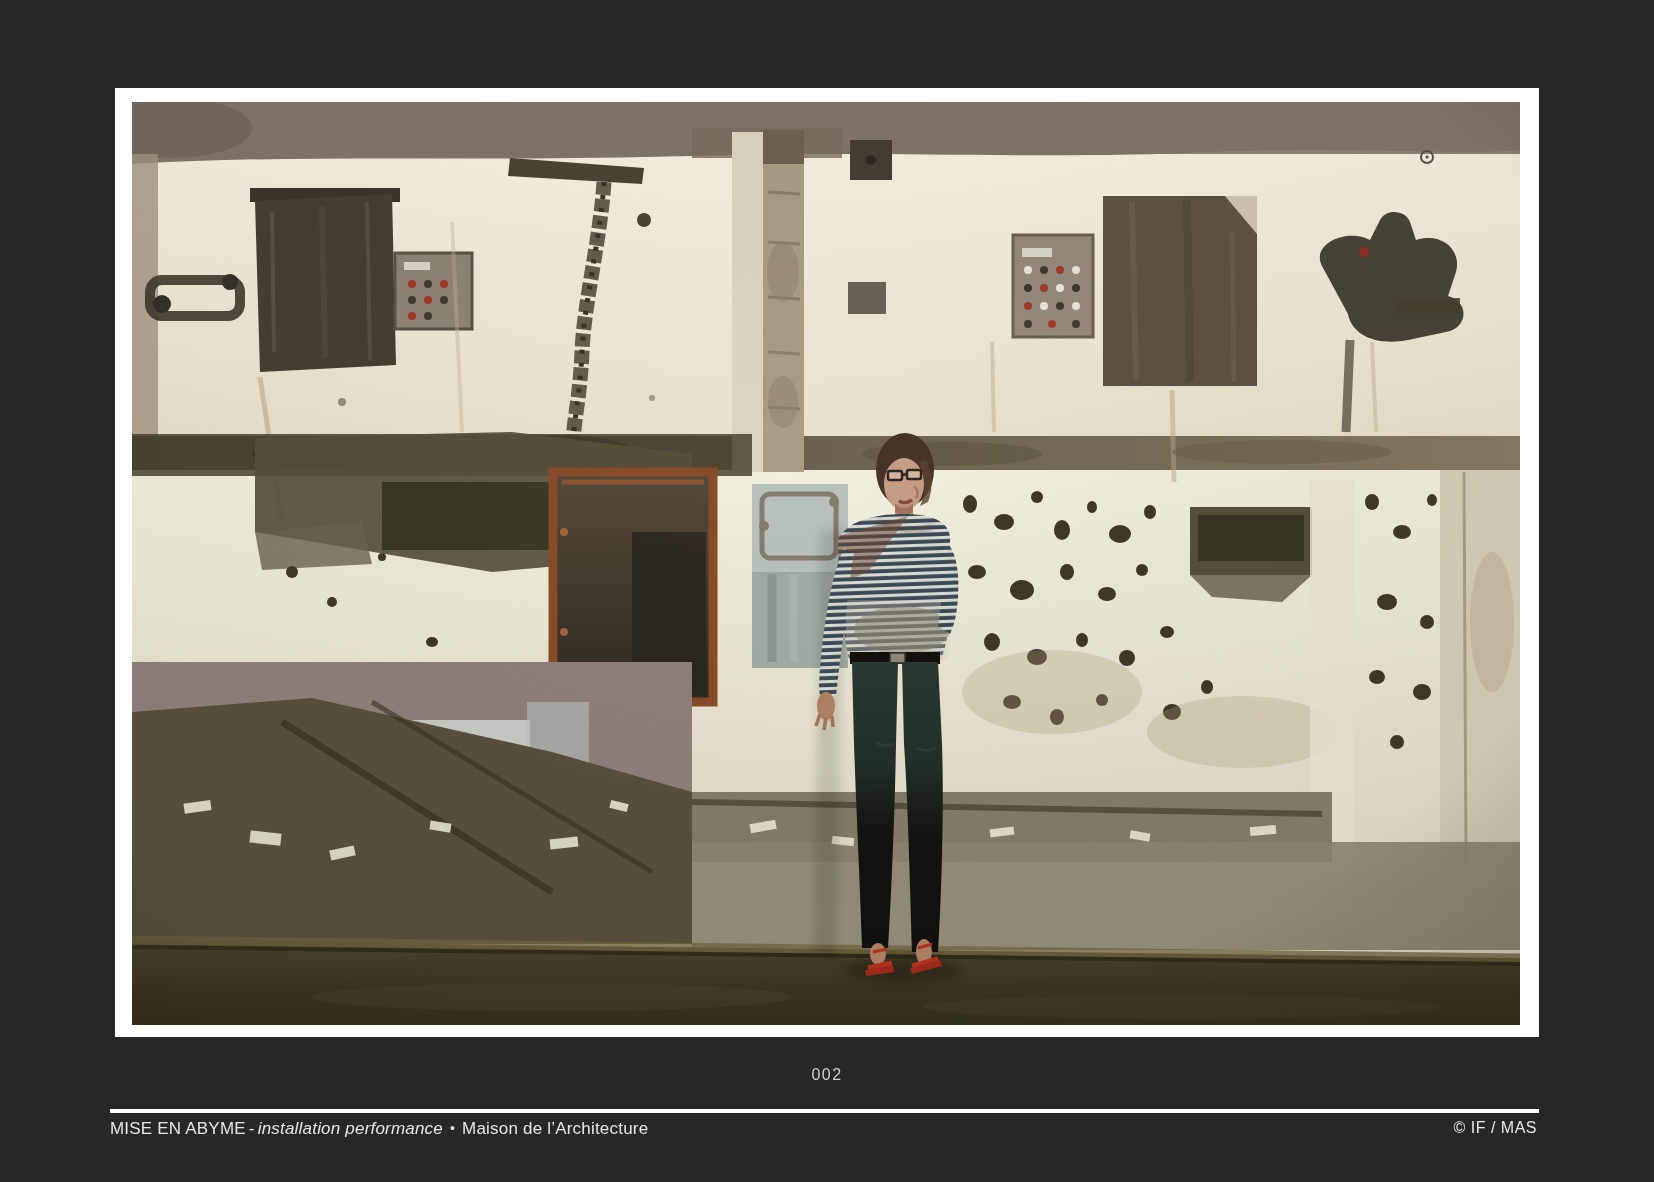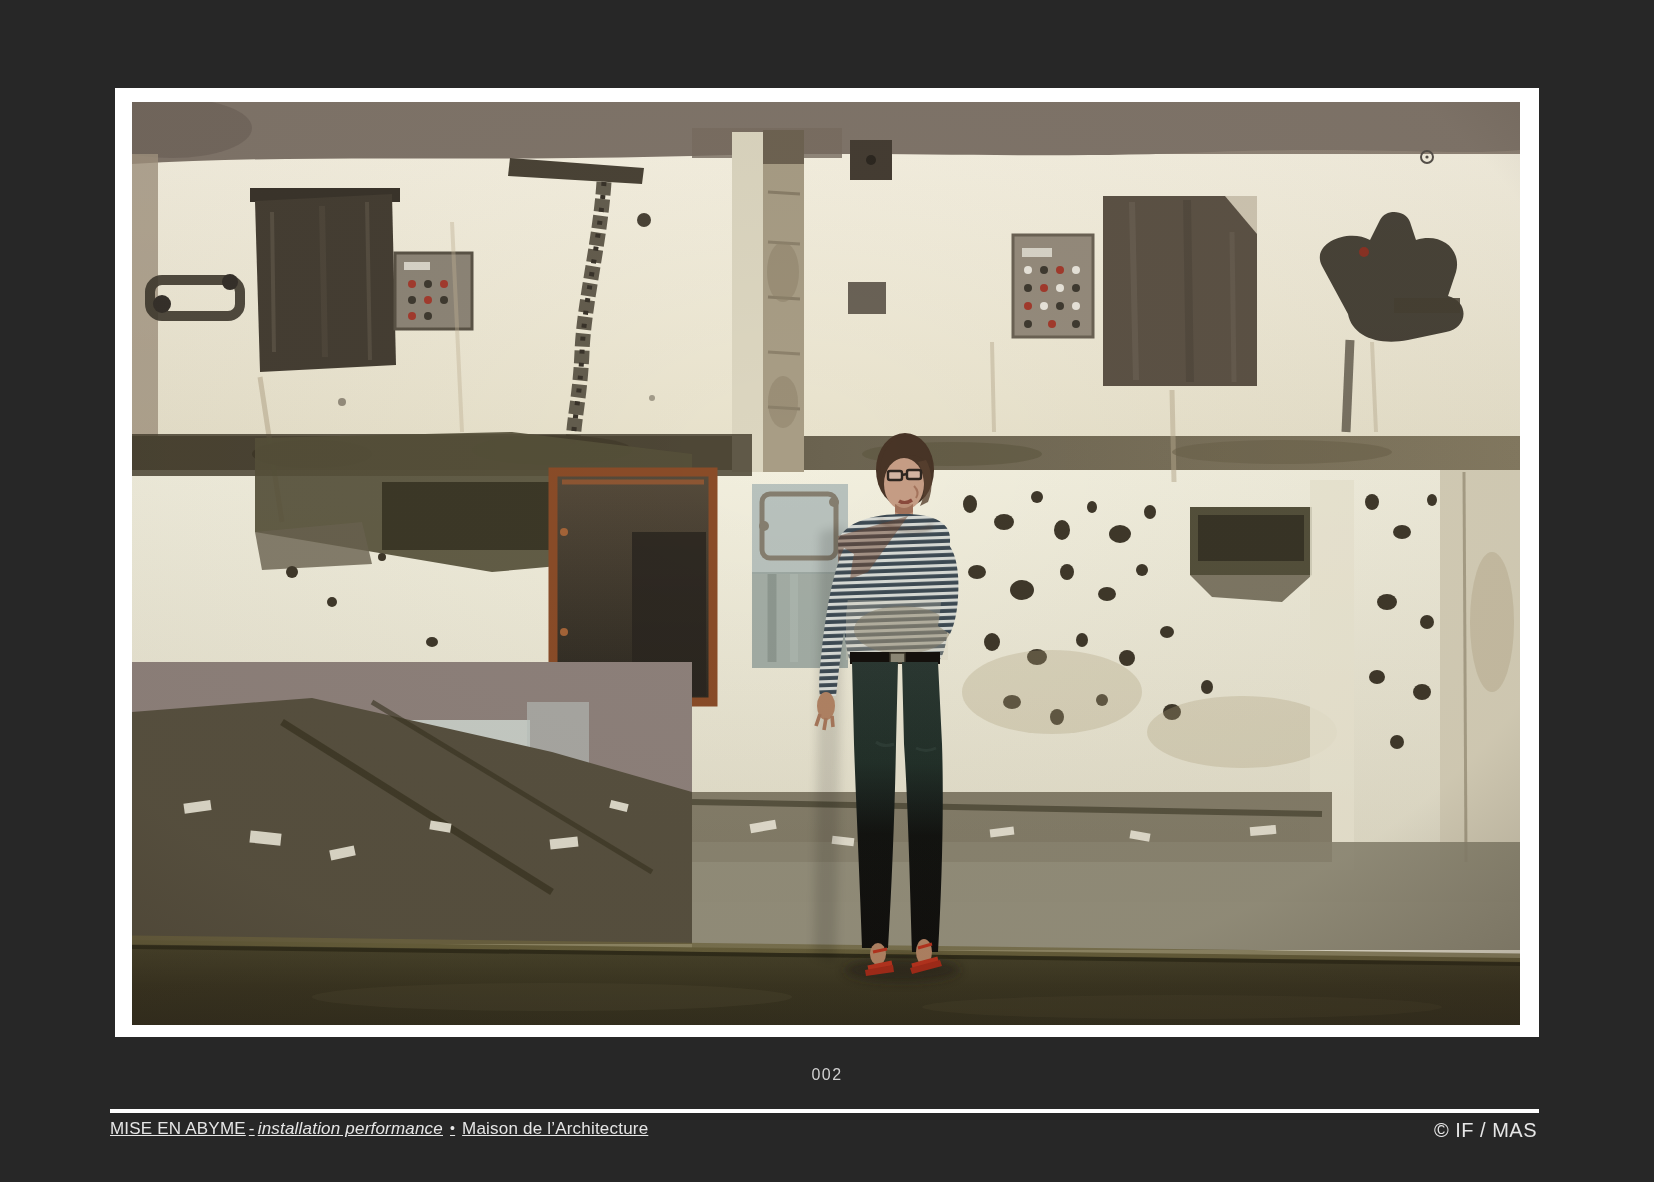--- a/index.html
+++ b/index.html
@@ -25,30 +25,30 @@
     color:var(--text-dim,#cfcfcf);
     font-size:16px;letter-spacing:1.5px;
   }
   .footer-rule{
     position:absolute;left:110px;top:1109px;width:1429px;height:4px;
     background:var(--rule-white,#ffffff);
   }
   .caption{
     position:absolute;left:110px;top:1117px;
     color:var(--text-light,#e6e6e6);
-    font-size:17px;line-height:22px;letter-spacing:0.2px;text-decoration:underline;
+    font-size:17px;line-height:22px;letter-spacing:0.2px;
   }
   .caption .sep{padding:0 3px;}
   .caption .bullet{padding:0 7px;font-size:14px;vertical-align:1px;}
   .caption .medium{font-style:italic;}
   .caption-line2{display:block;}
   .credit{
     position:absolute;right:117px;top:1119px;
     color:var(--text-light,#e6e6e6);
-    font-size:20px;letter-spacing:0.5px;
+    font-size:16px;letter-spacing:0.5px;
   }
 </style>
 </head>
 <body>
 
 <div class="canvas">
 
   <div class="photo-frame">
     <div class="photo">
       <svg viewBox="0 0 1388 923" preserveAspectRatio="none">

